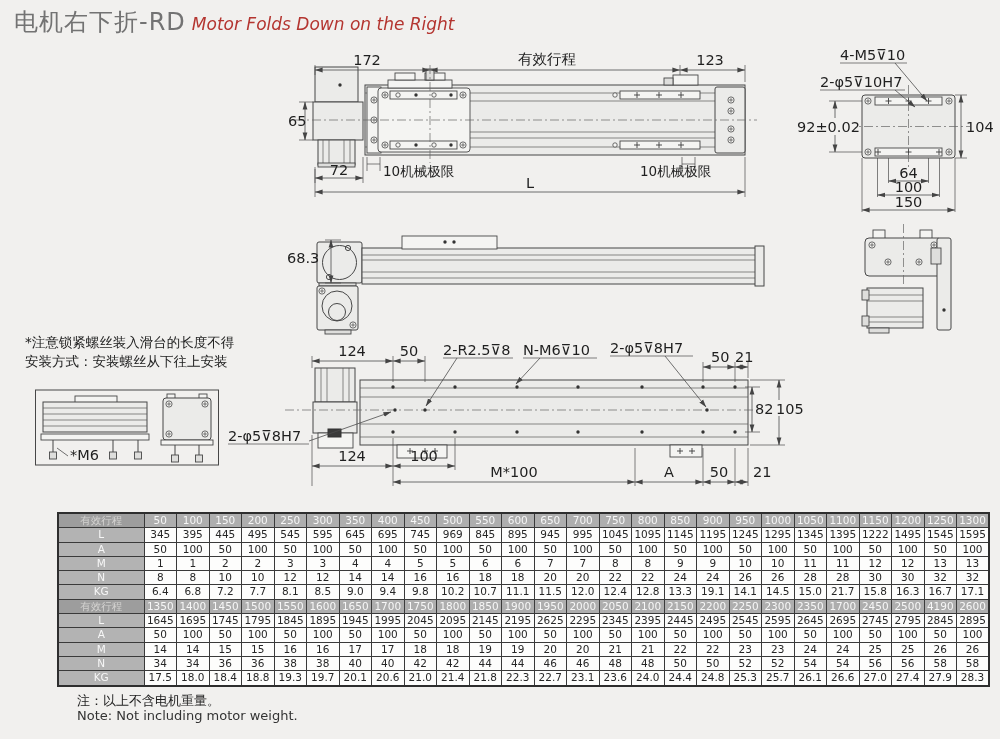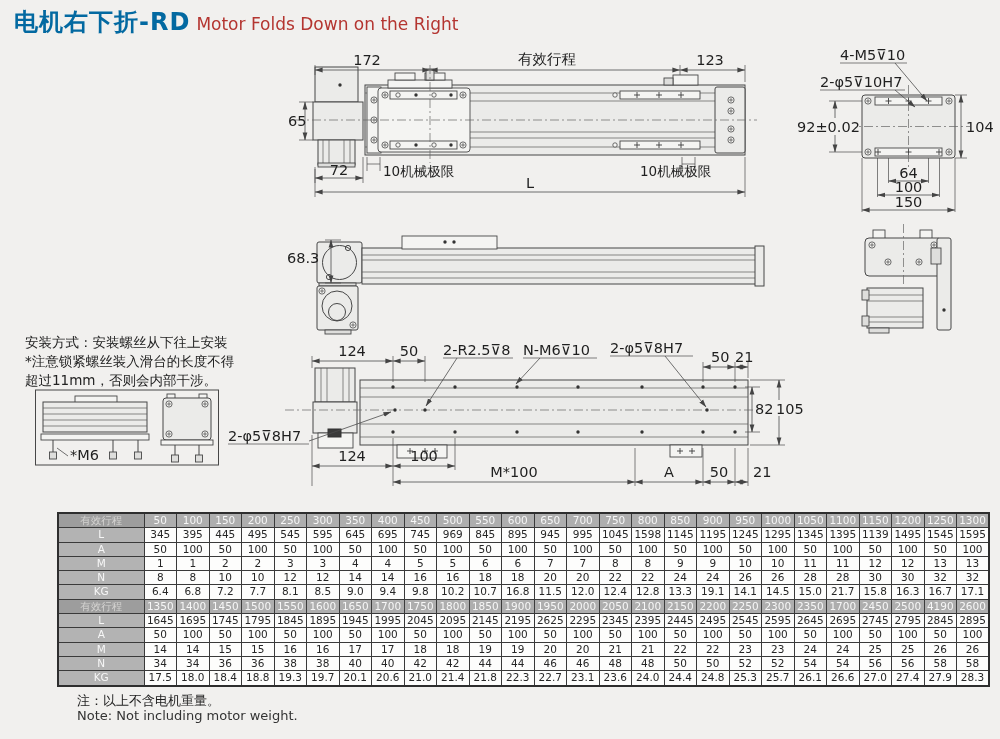--- a/index.html
+++ b/index.html
@@ -5,22 +5,22 @@
   html,body{margin:0;padding:0;}
   body{
     width:1000px;height:739px;position:relative;overflow:hidden;
     background:#f1f0ee;
     font-family:"DejaVu Sans","Liberation Sans",sans-serif;
     color:#2b2b2b;
   }
   .abs{position:absolute;}
   
   .title{left:14px;top:6px;white-space:nowrap;}
-  .title-zh{font-size:24px;font-weight:bold;color:#0369a1;letter-spacing:1px;}
-  .title-en{font-size:17px;color:#b43530;margin-left:6px;}
+  .title-zh{font-size:24px;font-weight:normal;color:#737373;letter-spacing:1px;}
+  .title-en{font-size:17px;color:#b43530;margin-left:6px;font-style:italic;}
   
   .inst{left:25px;top:333px;font-size:13.5px;line-height:19px;color:#222;}
   
   .note{left:40px;top:693px;margin-left:37px;}
   .note-zh{font-size:13px;color:#1e1e1e;line-height:16px;}
   .note-en{font-size:13px;color:#333;line-height:14px;}
   
   svg{overflow:visible;}
   .ol{fill:#ebebe9;stroke:#474747;stroke-width:1;}
   .ol2{fill:#f4f4f2;stroke:#474747;stroke-width:0.9;}
@@ -287,23 +287,22 @@
     <line class="thin" x1="12" y1="83" x2="68" y2="83"></line>
     <line class="thin" x1="12" y1="99" x2="68" y2="99"></line>
     <line class="thin" x1="12" y1="104" x2="68" y2="104"></line>
     <rect class="ol3" x="7" y="72" width="7" height="10"></rect>
     <rect class="ol3" x="7" y="98" width="7" height="10"></rect>
     <rect class="ol3" x="14" y="110" width="20" height="5"></rect>
   </g>
 </svg>
 
 <div class="abs inst">
+  <div>*注意锁紧螺丝装入滑台的长度不得</div>
   <div>安装方式：安装螺丝从下往上安装</div>
-  <div>*注意锁紧螺丝装入滑台的长度不得</div>
-  <div>超过11mm，否则会内部干涉。</div>
 </div>
 
 <svg class="abs" style="left:35px;top:388px;" width="190" height="82">
   <g>
     <rect class="nf" x="0.5" y="2" width="183" height="75" fill="none"></rect>
 
     <rect class="ol2" x="40" y="8" width="42" height="7"></rect>
     <rect class="ol" x="8" y="14" width="104" height="30"></rect>
     <line class="thin" x1="8" y1="20" x2="112" y2="20"></line>
     <line class="thin" x1="8" y1="26" x2="112" y2="26"></line>
@@ -521,28 +520,28 @@
         <td class="c-dv">595</td>
         <td class="c-dv">645</td>
         <td class="c-dv">695</td>
         <td class="c-dv">745</td>
         <td class="c-dv">969</td>
         <td class="c-dv">845</td>
         <td class="c-dv">895</td>
         <td class="c-dv">945</td>
         <td class="c-dv">995</td>
         <td class="c-dv">1045</td>
-        <td class="c-dv">1598</td>
+        <td class="c-dv">1095</td>
         <td class="c-dv">1145</td>
         <td class="c-dv">1195</td>
         <td class="c-dv">1245</td>
         <td class="c-dv">1295</td>
         <td class="c-dv">1345</td>
         <td class="c-dv">1395</td>
-        <td class="c-dv">1139</td>
+        <td class="c-dv">1222</td>
         <td class="c-dv">1495</td>
         <td class="c-dv">1545</td>
         <td class="c-dv">1595</td>
       </tr>
       <tr>
         <td class="c-rl">A</td>
         <td class="c-dv">50</td>
         <td class="c-dv">100</td>
         <td class="c-dv">50</td>
         <td class="c-dv">100</td>
@@ -633,21 +632,21 @@
         <td class="c-dv">6.8</td>
         <td class="c-dv">7.2</td>
         <td class="c-dv">7.7</td>
         <td class="c-dv">8.1</td>
         <td class="c-dv">8.5</td>
         <td class="c-dv">9.0</td>
         <td class="c-dv">9.4</td>
         <td class="c-dv">9.8</td>
         <td class="c-dv">10.2</td>
         <td class="c-dv">10.7</td>
-        <td class="c-dv">16.8</td>
+        <td class="c-dv">11.1</td>
         <td class="c-dv">11.5</td>
         <td class="c-dv">12.0</td>
         <td class="c-dv">12.4</td>
         <td class="c-dv">12.8</td>
         <td class="c-dv">13.3</td>
         <td class="c-dv">19.1</td>
         <td class="c-dv">14.1</td>
         <td class="c-dv">14.5</td>
         <td class="c-dv">15.0</td>
         <td class="c-dv">21.7</td>

